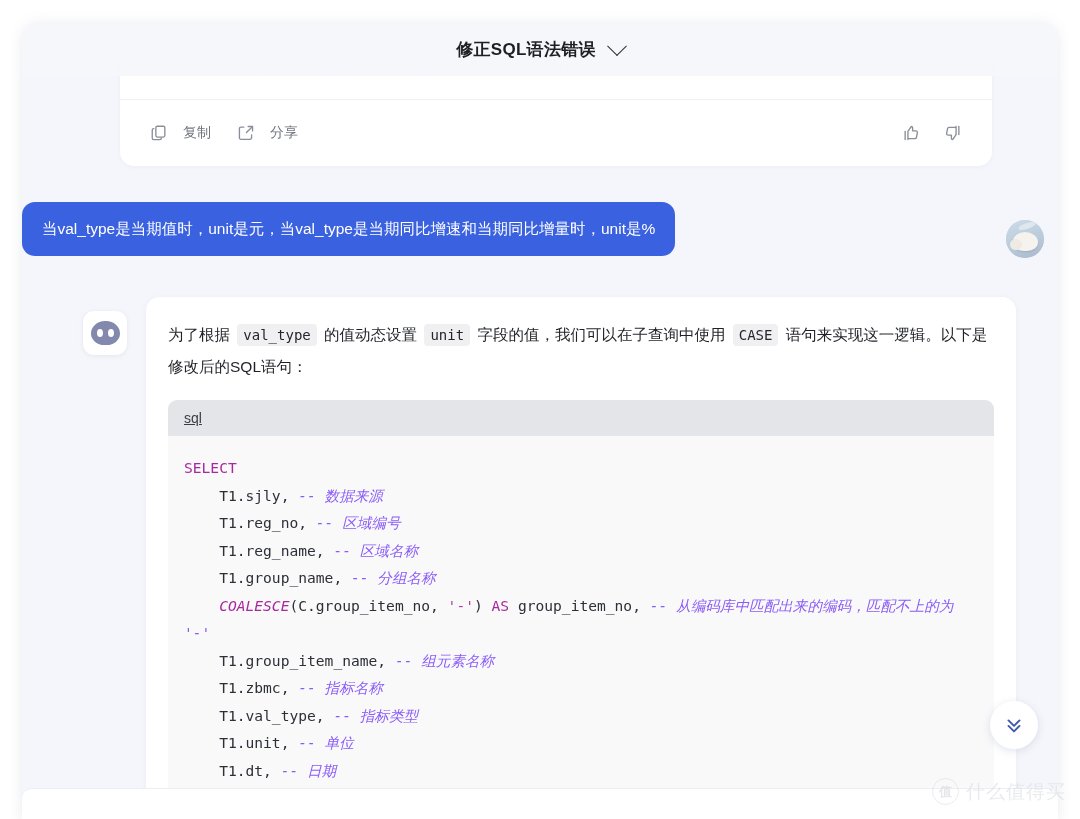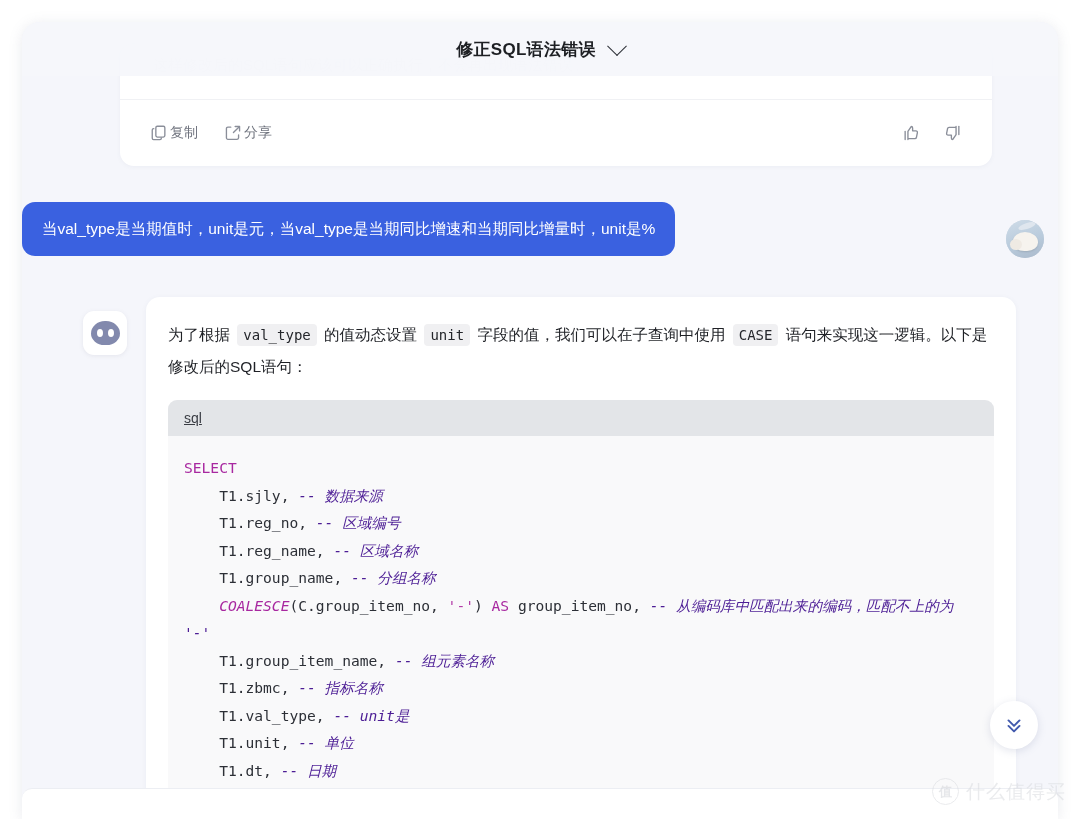--- a/index.html
+++ b/index.html
@@ -78,21 +78,21 @@
     border-top: 1px solid #f0f1f4;
   }
   .action-row {
     position: absolute;
     left: 0; top: 56px; right: 0; height: 66px;
     display: flex; align-items: center;
     padding: 0 30px;
     box-sizing: border-box;
   }
   .act {
-    display: flex; align-items: center; gap: 2px;
+    display: flex; align-items: center; gap: 15px;
     margin-right: 26px;
     color: #6f737e; font-size: 14px;
     cursor: pointer;
   }
   .act-right { margin-left: auto; display: flex; align-items: center; gap: 24px; }
   .icn { width: 18px; height: 18px; display: block; }
   .icn path, .icn rect, .icn polyline, .icn line { fill: none; stroke: #8a8e99; stroke-width: 1.5; stroke-linecap: round; stroke-linejoin: round; }
 
   
   .user-row {
@@ -199,21 +199,21 @@
     font-family: "DejaVu Sans Mono", "Liberation Mono", monospace;
     font-size: 14.6px;
     line-height: 27.5px;
     color: #2c2f36;
     white-space: pre-wrap;
     word-break: break-word;
   }
   .kw  { color: #a828a0; }
   .fn  { color: #a828a0; font-style: italic; }
   .str { color: #b33ca8; }
-  .cm  { color: #4c1d95; font-style: italic; }
+  .cm  { color: #8b5cf6; font-style: italic; }
 
   
   .fab {
     position: absolute;
     right: 20px; bottom: 70px;
     width: 48px; height: 48px;
     border-radius: 50%;
     background: #ffffff;
     box-shadow: 0 2px 9px rgba(110,120,160,0.2);
     display: flex; align-items: center; justify-content: center;
@@ -333,21 +333,21 @@
         <div class="code-block">
           <div class="code-head">sql</div>
           <div class="code-body" id="code-body"><span class="kw">SELECT</span>
     T1.sjly, <span class="cm">-- 数据来源</span>
     T1.reg_no, <span class="cm">-- 区域编号</span>
     T1.reg_name, <span class="cm">-- 区域名称</span>
     T1.group_name, <span class="cm">-- 分组名称</span>
     <span class="fn">COALESCE</span>(C.group_item_no, <span class="str">'-'</span>) <span class="kw">AS</span> group_item_no, <span class="cm">-- 从编码库中匹配出来的编码，匹配不上的为 '-'</span>
     T1.group_item_name, <span class="cm">-- 组元素名称</span>
     T1.zbmc, <span class="cm">-- 指标名称</span>
-    T1.val_type, <span class="cm">-- unit是</span>
+    T1.val_type, <span class="cm">-- 指标类型</span>
     T1.unit, <span class="cm">-- 单位</span>
     T1.dt, <span class="cm">-- 日期</span>
     T1.val <span class="cm">-- 指标值</span></div>
         </div>
       </div>
 
     </div>
 
     <div class="titlebar">
       <div class="titlebar-inner">

